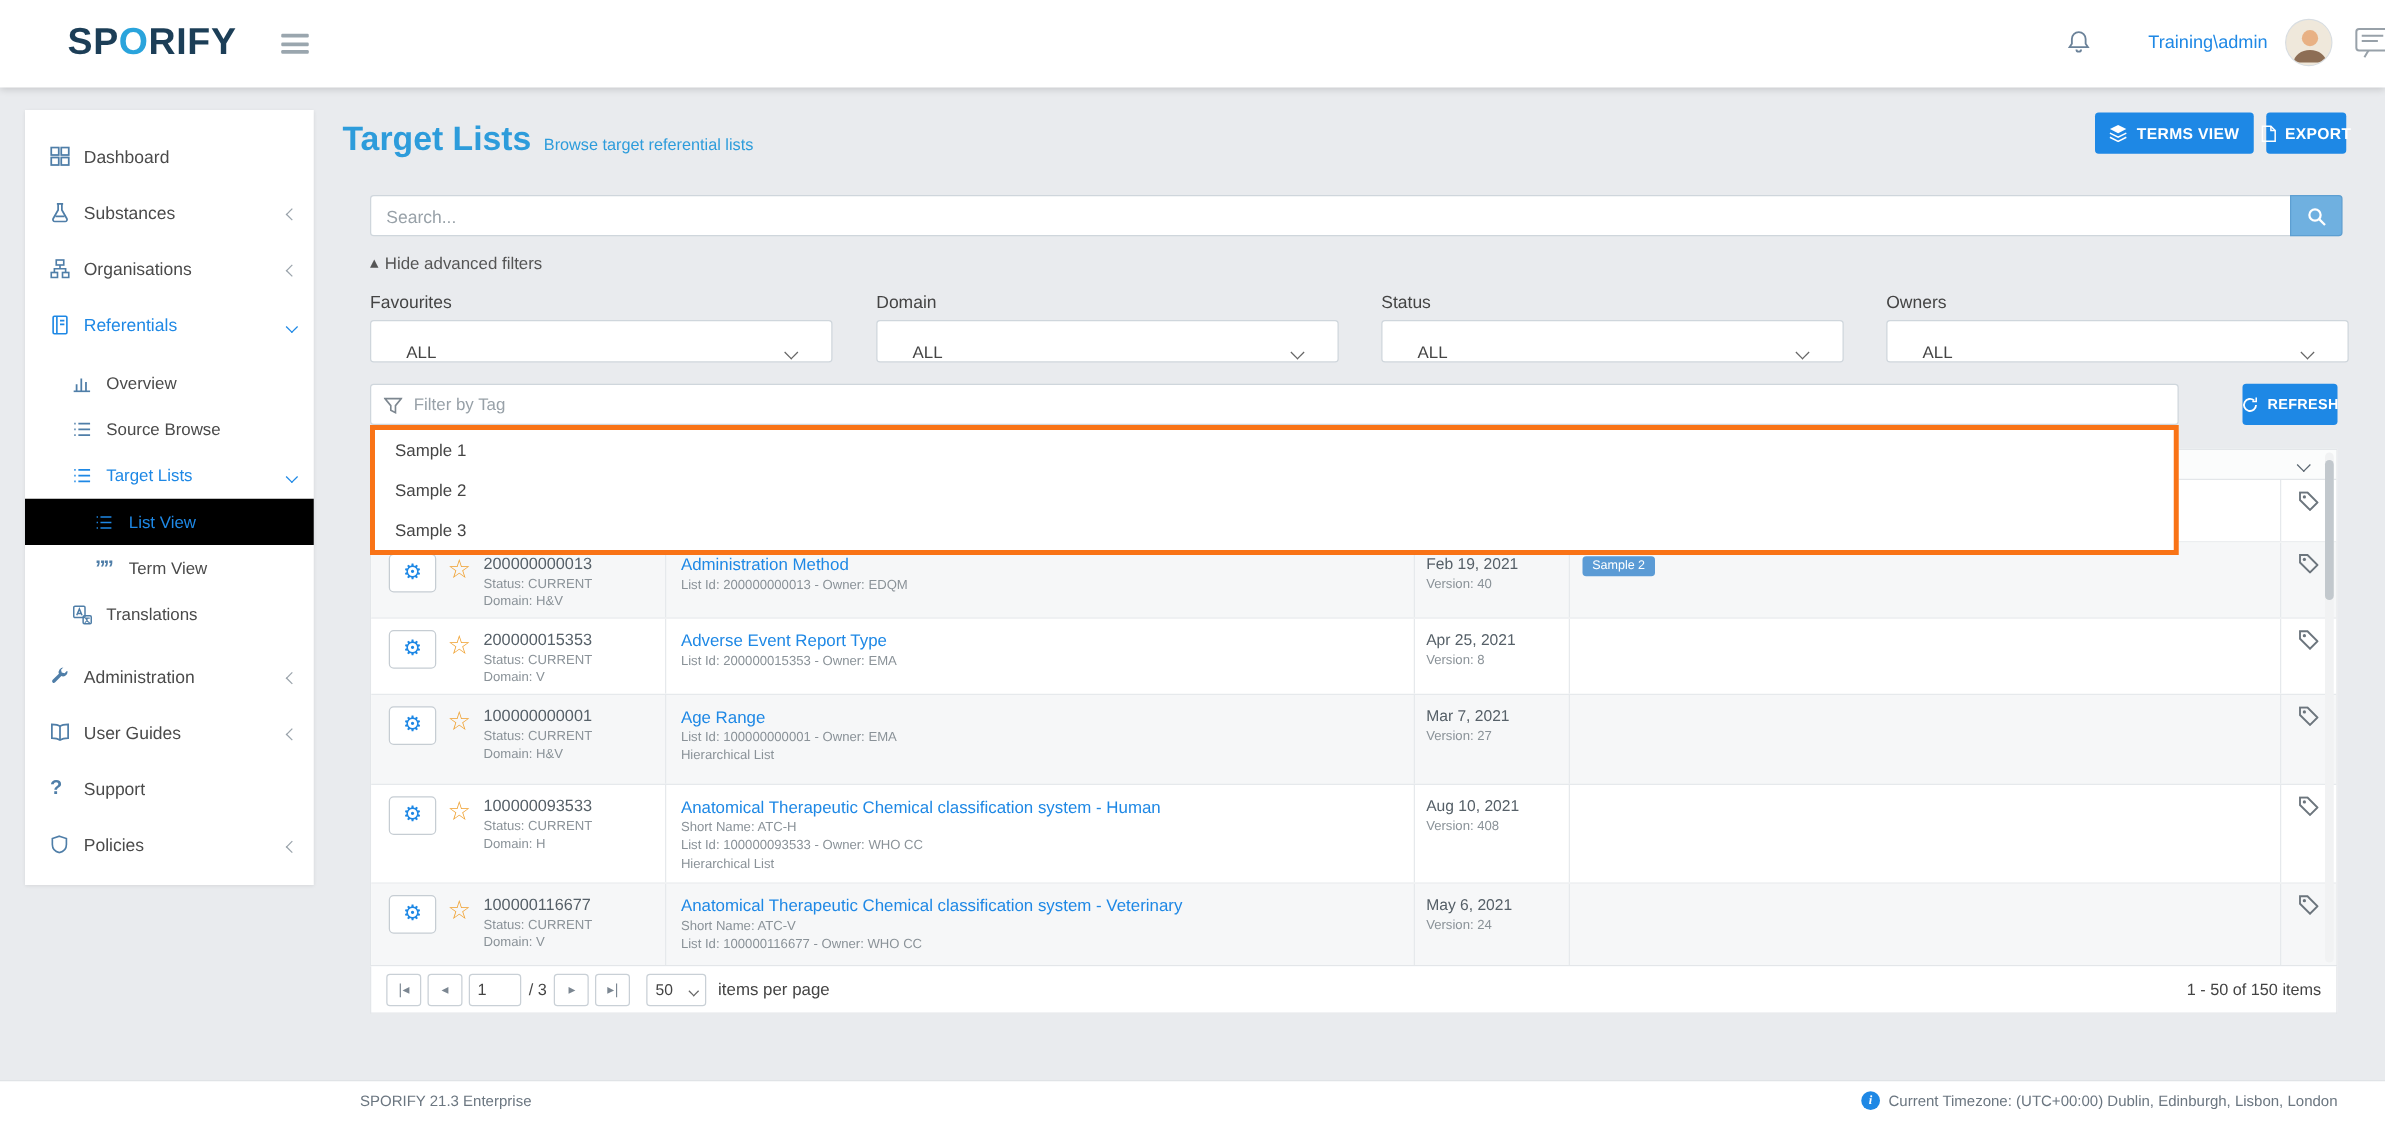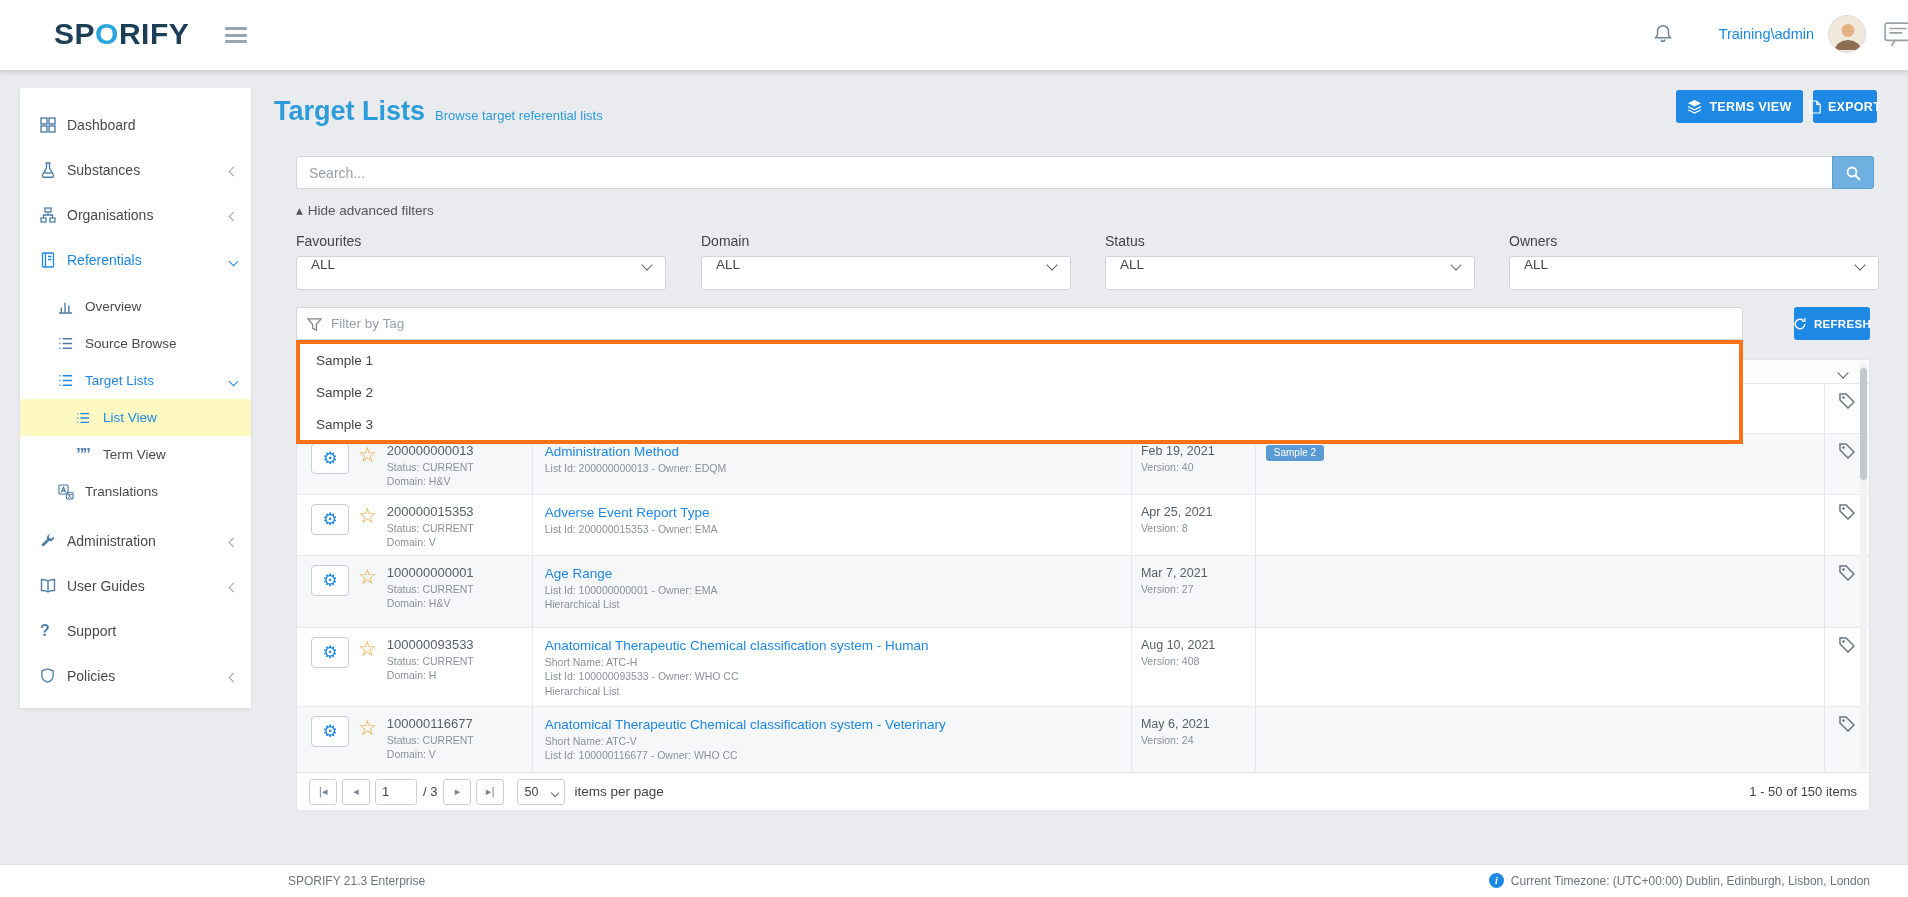--- a/index.html
+++ b/index.html
@@ -25,21 +25,21 @@
   .sidebar { position:absolute; left:20px; top:88px; width:231px; height:620px; background:#fff;
              box-shadow:0 1px 3px rgba(0,0,0,.08); padding-top:14px; z-index:10; }
   .side-item { display:flex; align-items:center; padding:0 14px 0 20px; font-size:14px; color:#4a4a4a; cursor:pointer; }
   .side-item.lvl1 { height:45px; }
   .side-item.lvl2 { height:37px; padding-left:38px; font-size:13.5px; }
   .side-item.lvl3 { height:37px; padding-left:56px; font-size:13.5px; }
   .side-item .sicon { width:27px; color:#4f7ea8; display:flex; align-items:center; flex:0 0 27px; }
   .side-item .q { font-size:17px; font-weight:bold; letter-spacing:-2px; }
   .side-item.active { color:#1e88e5; }
   .side-item.active .sicon { color:#1e88e5; }
-  .side-item.selected { background:#fef9c3; }
+  .side-item.selected { background:#000000; }
   .side-item .chev-w { margin-left:auto; color:#9aa3ab; }
   .side-item.active .chev-w { color:#1e88e5; }
   .gap6 { margin-top:6px; } .gap8 { margin-top:8px; }
   .chev { display:inline-block; width:7px; height:7px; border-right:1.7px solid currentColor;
           border-bottom:1.7px solid currentColor; }
   .chev.left { transform:rotate(135deg); }
   .chev.down { transform:rotate(45deg); }
   
   .titlebar { position:absolute; left:274px; top:96px; display:flex; align-items:baseline; gap:10px; }
   .titlebar h1 { font-size:27px; font-weight:bold; color:#2d9cdb; }
@@ -56,21 +56,21 @@
                        font-size:14px; color:#555; font-family:inherit; background:transparent; }
   ::placeholder { color:#98a1a8; opacity:1; }
   .search-btn { position:absolute; right:-1px; top:-1px; width:42px; height:33px; background:#6fb0e0;
                 border:1px solid #5d9fd2; border-radius:0 3px 3px 0; display:flex; align-items:center;
                 justify-content:center; cursor:pointer; }
   
   .adv-toggle { position:absolute; left:296px; top:202px; font-size:13.5px; color:#555; cursor:pointer;
                 display:flex; align-items:center; gap:5px; }
   .f-label { position:absolute; top:233px; font-size:14px; color:#444; }
   .sel { position:absolute; top:256px; width:370px; height:34px; background:#fff; border:1px solid #cfd6dc;
-         border-radius:3px; display:flex; align-items:flex-start; padding:0 14px; font-size:13.5px; color:#444;
+         border-radius:3px; display:flex; align-items:flex-end; padding:0 28px; font-size:13.5px; color:#444;
          cursor:pointer;gap:48px; }
   .sel .chev-w { margin-left:auto; color:#666; }
   .sel .chev { width:8px; height:8px; }
   
   .tag-wrap { position:absolute; left:296px; top:307px; width:1447px; height:33px; background:#fff;
               border:1px solid #cfd6dc; border-radius:3px; }
   .tag-wrap .funnel { position:absolute; left:10px; top:9px; }
   .tag-wrap input { width:100%; height:100%; border:none; outline:none; padding:0 12px 0 34px;
                     font-size:13.5px; color:#555; font-family:inherit; background:transparent; }
   .tag-dropdown { position:absolute; left:296px; top:340px; width:1447px; background:#fff;

